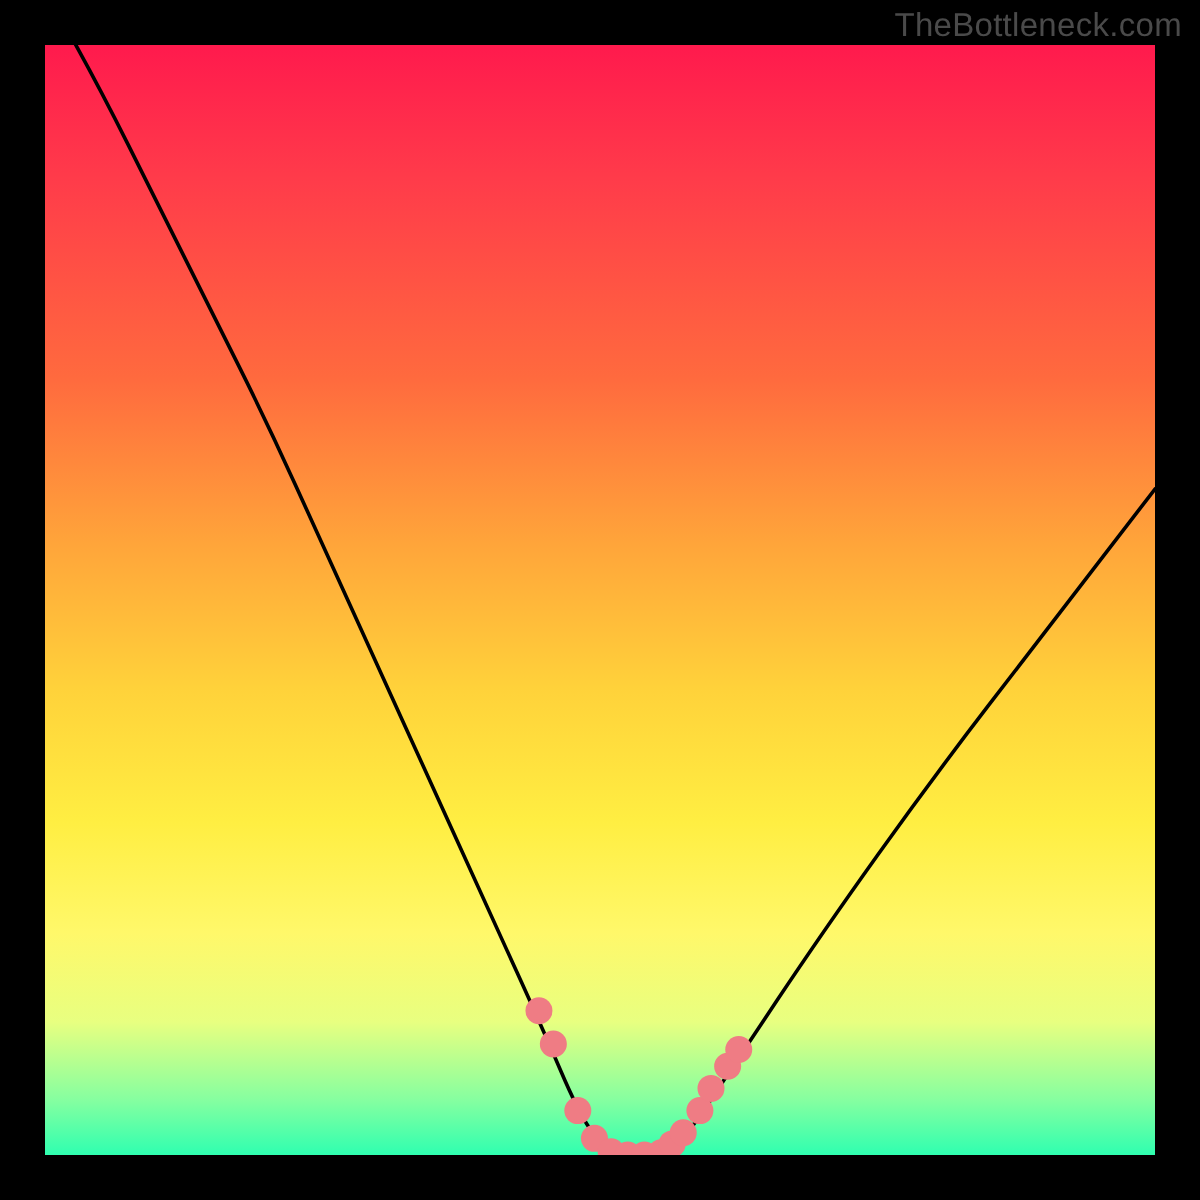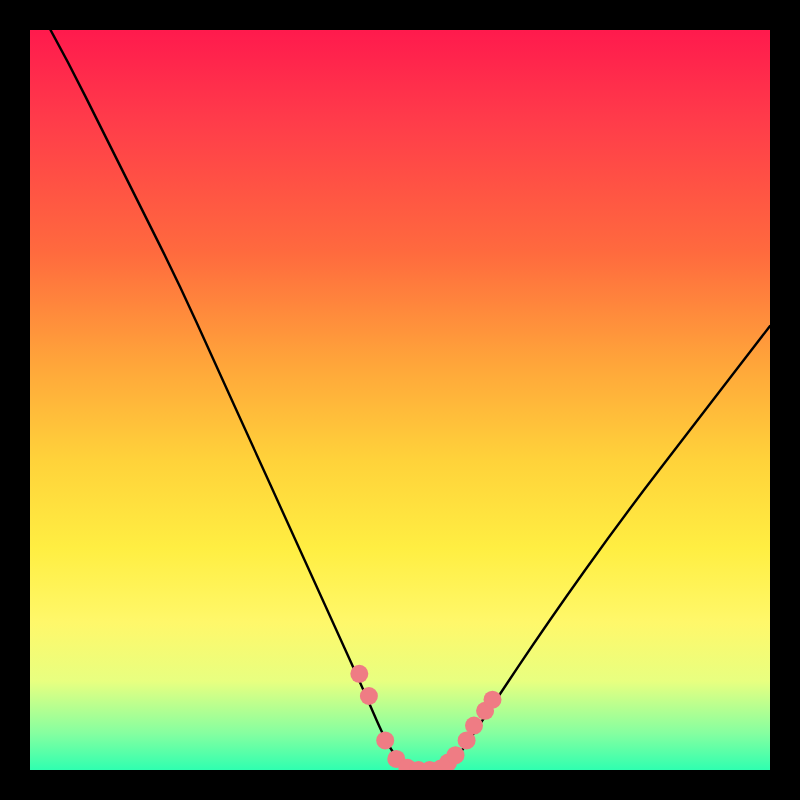--- a/index.html
+++ b/index.html
@@ -74,13 +74,14 @@
           <circle cx="410.7" cy="738.5" r="9" fill="#ef7c84"></circle>
           <circle cx="418.1" cy="732.6" r="9" fill="#ef7c84"></circle>
           <circle cx="425.5" cy="725.2" r="9" fill="#ef7c84"></circle>
           <circle cx="436.6" cy="710.4" r="9" fill="#ef7c84"></circle>
           <circle cx="444.0" cy="695.6" r="9" fill="#ef7c84"></circle>
           <circle cx="455.1" cy="680.8" r="9" fill="#ef7c84"></circle>
           <circle cx="462.5" cy="669.7" r="9" fill="#ef7c84"></circle>
         </g>
     </svg>
   </div>
+  <div class="watermark">TheBottleneck.com</div>
 </div>
 
 </body></html>

